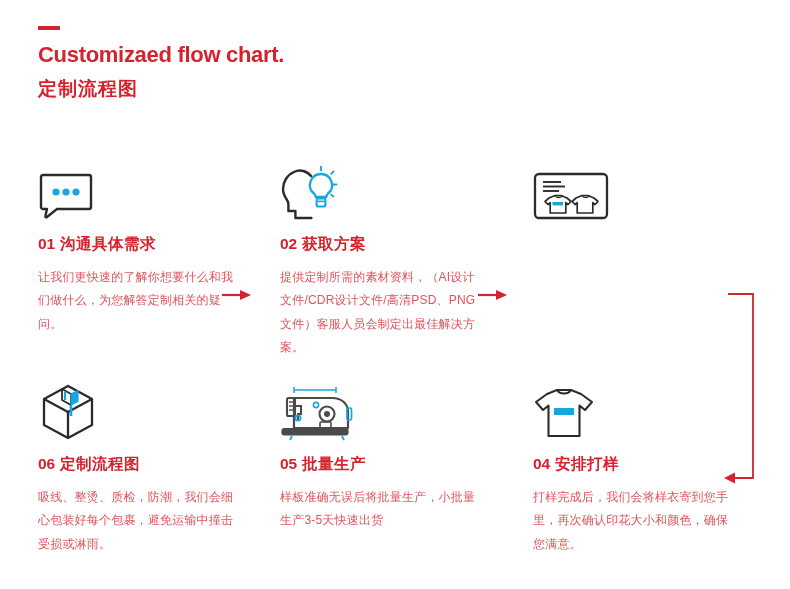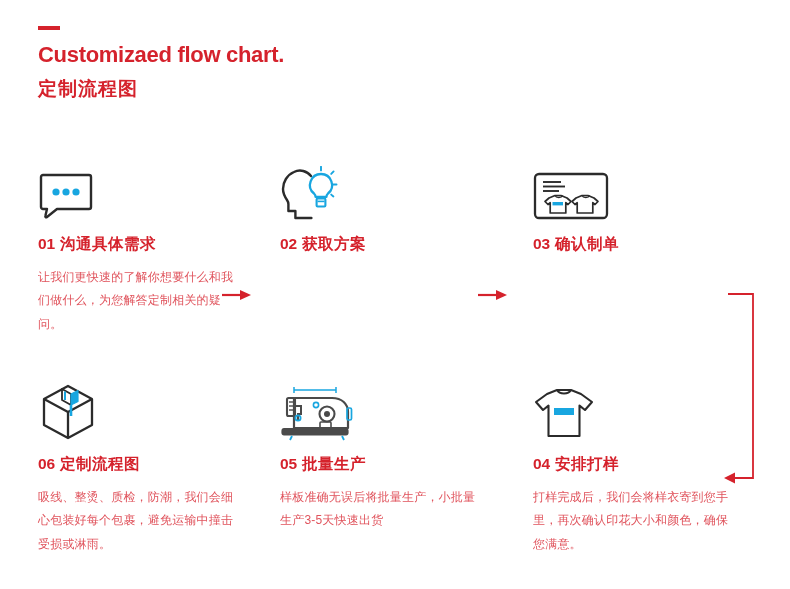--- a/index.html
+++ b/index.html
@@ -150,40 +150,37 @@
           <line x1="41" y1="0.8" x2="41" y2="4.4" stroke="#18a6e0" stroke-width="1.9" stroke-linecap="round"></line>
           <line x1="53.6" y1="5.4" x2="51.2" y2="7.9" stroke="#18a6e0" stroke-width="1.9" stroke-linecap="round"></line>
           <line x1="56.5" y1="18.5" x2="53.2" y2="18.5" stroke="#18a6e0" stroke-width="1.9" stroke-linecap="round"></line>
           <line x1="53.4" y1="30.5" x2="51.2" y2="28.6" stroke="#18a6e0" stroke-width="1.9" stroke-linecap="round"></line>
         </svg>
       </div>
       <p class="step-title">
         <span class="num">02</span>
         <span>获取方案</span>
       </p>
+      <p class="step-desc">提供定制所需的素材资料，（AI设计文件/CDR设计文件/高清PSD、PNG文件）客服人员会制定出最佳解决方案。</p>
     </div>
 
     <div class="step col-3">
       <div class="icon-box">
         <svg width="76" height="52" viewBox="0 0 76 52">
           <rect x="2" y="4" width="72" height="44" rx="4" fill="none" stroke="#2b2b2b" stroke-width="2.3"></rect>
           <line x1="10" y1="12" x2="28" y2="12" stroke="#2b2b2b" stroke-width="1.9"></line>
           <line x1="10" y1="16.5" x2="32" y2="16.5" stroke="#2b2b2b" stroke-width="1.9"></line>
           <line x1="10" y1="21" x2="26" y2="21" stroke="#2b2b2b" stroke-width="1.9"></line>
           <path d="M22 25.5 l-6 2.5 l-4 3.5 l3 3 l2.2 -1.8 l0 10.3 l15.6 0 l0 -10.3 l2.2 1.8 l3 -3 l-4 -3.5 l-6 -2.5 z" fill="#ffffff" stroke="#2b2b2b" stroke-width="1.7" stroke-linejoin="round"></path>
           <path d="M22 25.5 a4 3 0 0 0 7.6 0" fill="none" stroke="#2b2b2b" stroke-width="1.4"></path>
           <rect x="19.5" y="32" width="10.5" height="3.4" fill="#18a6e0"></rect>
           <path d="M49 25.5 l-6 2.5 l-4 3.5 l3 3 l2.2 -1.8 l0 10.3 l15.6 0 l0 -10.3 l2.2 1.8 l3 -3 l-4 -3.5 l-6 -2.5 z" fill="#ffffff" stroke="#2b2b2b" stroke-width="1.7" stroke-linejoin="round"></path>
           <path d="M49 25.5 a4 3 0 0 0 7.6 0" fill="none" stroke="#2b2b2b" stroke-width="1.4"></path>
         </svg>
       </div>
-      <p class="step-title">
-        <span class="num">03</span>
-        <span>确认制单</span>
-      </p>
     </div>
 
     <div class="arrow arrow-r1-a">
       <svg width="30" height="14" viewBox="0 0 30 14">
         <line x1="0" y1="7" x2="20" y2="7" stroke="#d5222c" stroke-width="2.2"></line>
         <path d="M18 2 L29 7 L18 12 Z" fill="#d5222c"></path>
       </svg>
     </div>
     <div class="arrow arrow-r1-b">
       <svg width="30" height="14" viewBox="0 0 30 14">

